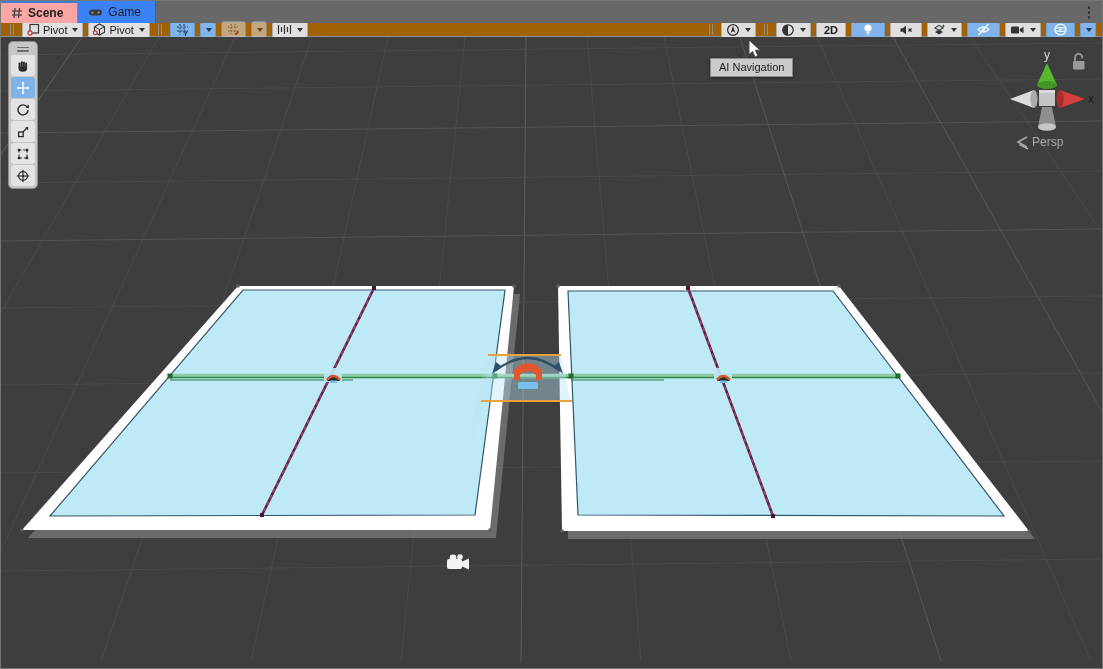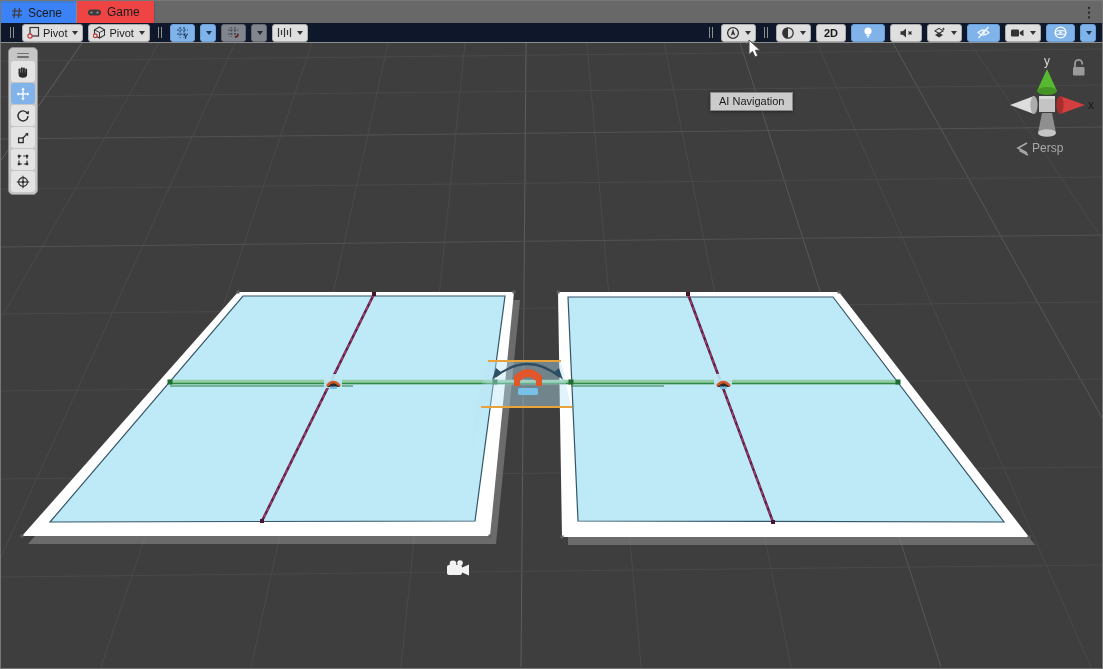--- a/index.html
+++ b/index.html
@@ -12,31 +12,32 @@
   
   .tabbar {
     position:relative; height:22px; background:#686868;
     display:flex; align-items:stretch;
   }
   .tab {
     display:flex; align-items:center; gap:5px; padding:0 14px 0 10px;
     font-size:12px; color:#1b1b1b; cursor:default;
   }
   .tab.active {
-    background:#3b82f6; border-top:2px solid #3D7DD6;
+    background:#fca5a5; border-top:2px solid #3D7DD6;
     border-right:1px solid #8a8a8a;
-  }
-  .tab.inactive { background:#ef4444; border-right:1px solid #5e5e5e; }
+    font-weight:bold;
+  }
+  .tab.inactive { background:#3b82f6; border-right:1px solid #5e5e5e; }
   .kebab {
     position:absolute; right:6px; top:1px; color:#2c2c2c; font-size:14px;
     letter-spacing:0; line-height:20px; font-weight:bold;
   }
   
   .toolbar {
-    height:20px; background:#0f172a; border-bottom:1px solid #8f8f8f;
+    height:14px; background:#a16207; border-bottom:1px solid #8f8f8f;
     display:flex; align-items:center; padding:0 6px; gap:5px;
   }
   .sep { display:flex; gap:2px; margin:0 3px; }
   .sep i { display:block; width:1px; height:11px; background:#8f8f8f; }
   .tbtn {
     height:18px; display:flex; align-items:center; gap:3px; padding:0 4px;
     background:#DFDFDF; border:1px solid #ADADAD; border-radius:3px;
     font-size:11px; color:#1a1a1a; white-space:nowrap;
   }
   .tbtn.blue { background:#7FB3E9; border-color:#699FD6; }
@@ -57,21 +58,21 @@
   .tp-handle i { display:block; height:1.5px; background:#6f6f6f; border-radius:1px; }
   .tool {
     height:21px; border-radius:3px; background:#E4E4E4;
     display:flex; align-items:center; justify-content:center;
   }
   .tool.sel { background:#7FB3E9; }
   
   .tooltip {
     position:absolute; left:709px; top:57px; padding:2px 8px 3px;
     background:#CBCBCB; border:1px solid #8a8a8a; color:#1b1b1b;
-    font-size:11px; z-index:20; box-shadow:0 1px 3px rgba(0,0,0,.4);margin-top:34px;
+    font-size:11px; z-index:20; box-shadow:0 1px 3px rgba(0,0,0,.4);
   }
   .cursor { position:absolute; left:746px; top:38px; z-index:30; }
 </style>
 </head>
 <body>
 
 <div class="window">
 
   <div class="tabbar">
     <div class="tab active">

